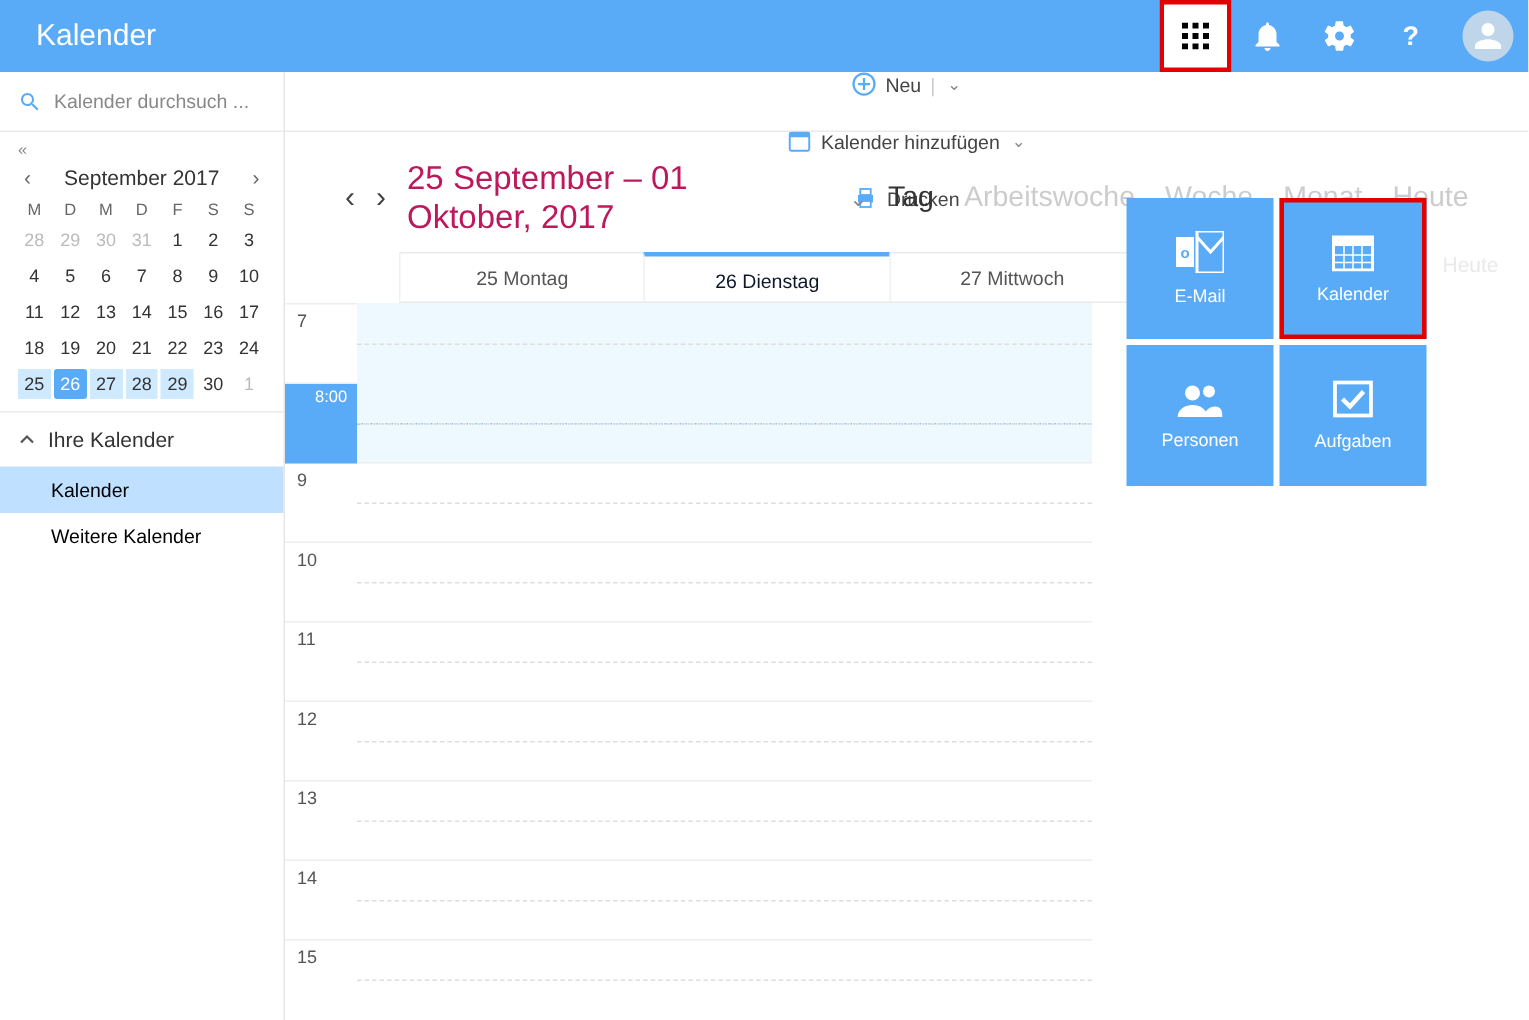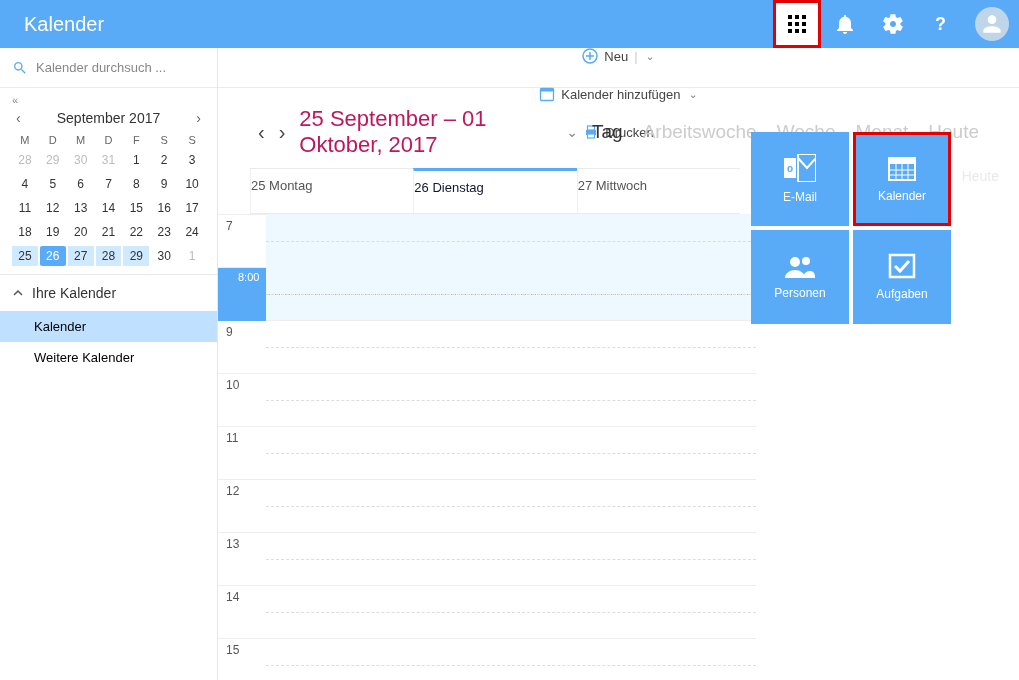--- a/index.html
+++ b/index.html
@@ -11,21 +11,21 @@
 .header-right { display: flex; align-items: center; height: 100%; }
 .header-icon { width: 48px; height: 48px; display: flex; align-items: center; justify-content: center; cursor: pointer; }
 .header-icon svg { fill: #fff; }
 .apps-highlight { border: 3px solid #e30000; background: #fff; }
 .apps-highlight svg { fill: #000; }
 .avatar { width: 34px; height: 34px; border-radius: 50%; background: #bfd6ea; margin: 0 10px; display:flex; align-items:center; justify-content:center;}
 .avatar svg { fill: #fff; }
 
 
 .main { display: flex; height: calc(100% - 48px); }
-.sidebar { width: 218px; border-right: 1px solid #e6e6e6; display: flex; flex-direction: column; }
+.sidebar { width: 190px; border-right: 1px solid #e6e6e6; display: flex; flex-direction: column; }
 .content { flex: 1; position: relative; }
 
 
 .search-row { height: 40px; display: flex; align-items: center; padding: 0 12px; border-bottom: 1px solid #eaeaea; color: #59abf7; font-size: 13px; }
 .search-row svg { fill: #59abf7; margin-right: 8px; }
 .search-text { color: #888; }
 
 
 .mini-cal { padding: 6px 12px 8px 12px; border-bottom: 1px solid #eaeaea; font-size: 12px; color: #444; }
 .mini-top { font-size: 11px; color: #888; }
@@ -55,21 +55,21 @@
 
 .date-header { display: flex; align-items: center; padding: 18px 20px 10px 40px; gap: 14px; }
 .date-header .nav { font-size: 20px; color: #444; cursor: pointer; }
 .date-title { font-size: 22px; color: #be185d; }
 .date-dd { color: #888; font-size: 14px; margin-left: 6px; }
 .date-right { margin-left: auto; display: flex; gap: 20px; font-size: 19px; color: #333; padding-right: 20px;}
 .date-right span { cursor: pointer; }
 .muted { color: #ccc; }
 
 
-.day-cols { display: flex; border-top: 1px solid #eaeaea; border-bottom: 1px solid #eaeaea; height: 46px; line-height: 34px; font-size: 13px; text-align: left; margin-left: 32px; width: 490px;}
+.day-cols { display: flex; border-top: 1px solid #eaeaea; border-bottom: 1px solid #eaeaea; height: 34px; line-height: 34px; font-size: 13px; text-align: center; margin-left: 76px; width: 490px;}
 .day-col { flex: 1; border-left: 1px solid #f0f0f0; color: #555; cursor:pointer;}
 .day-col.active { color: #0f172a; border-top: 3px solid #59abf7; margin-top: -1px; }
 
 
 .time-grid { position: relative; margin-left: 0; width: 538px; }
 .time-row { height: 53px; border-top: 1px solid #eee; display: flex; }
 .time-row .lbl { width: 48px; padding: 4px 8px; font-size: 12px; color: #555; }
 .time-row .slots { flex: 1; position: relative; }
 .halfline { position: absolute; top: 50%; left: 0; right: 0; border-top: 1px dashed #ddd; }
 .slot8 { height: 53px; background: #59abf7; width: 48px; color: #fff; font-size: 11px; padding: 3px 20px; }

